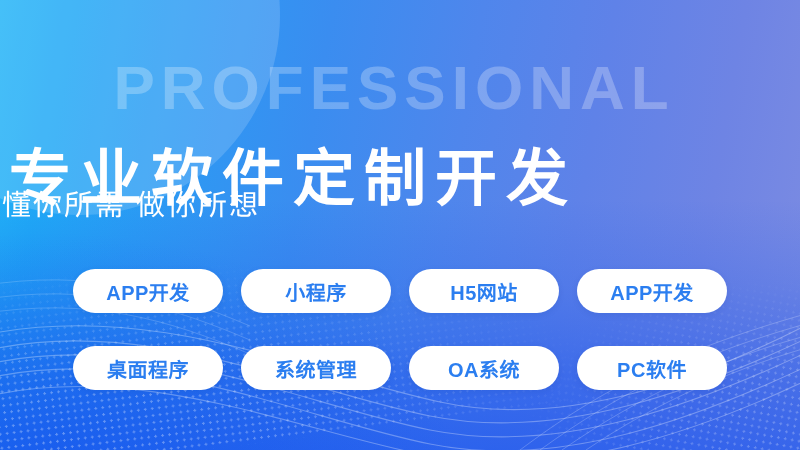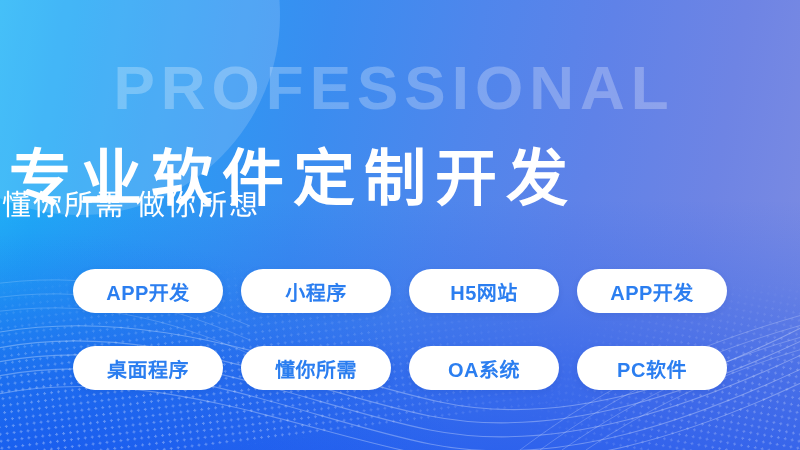--- a/index.html
+++ b/index.html
@@ -235,19 +235,19 @@
     <h1 class="headline">专业软件定制开发</h1>
 
     <div class="subhead">懂你所需 做你所想</div>
 
     <div class="tag-grid">
       <div class="tag-pill">APP开发</div>
       <div class="tag-pill">小程序</div>
       <div class="tag-pill">H5网站</div>
       <div class="tag-pill">APP开发</div>
       <div class="tag-pill">桌面程序</div>
-      <div class="tag-pill">懂你所需</div>
+      <div class="tag-pill">系统管理</div>
       <div class="tag-pill">OA系统</div>
       <div class="tag-pill">PC软件</div>
     </div>
 
   </div>
 </div>
 
 </body></html>

